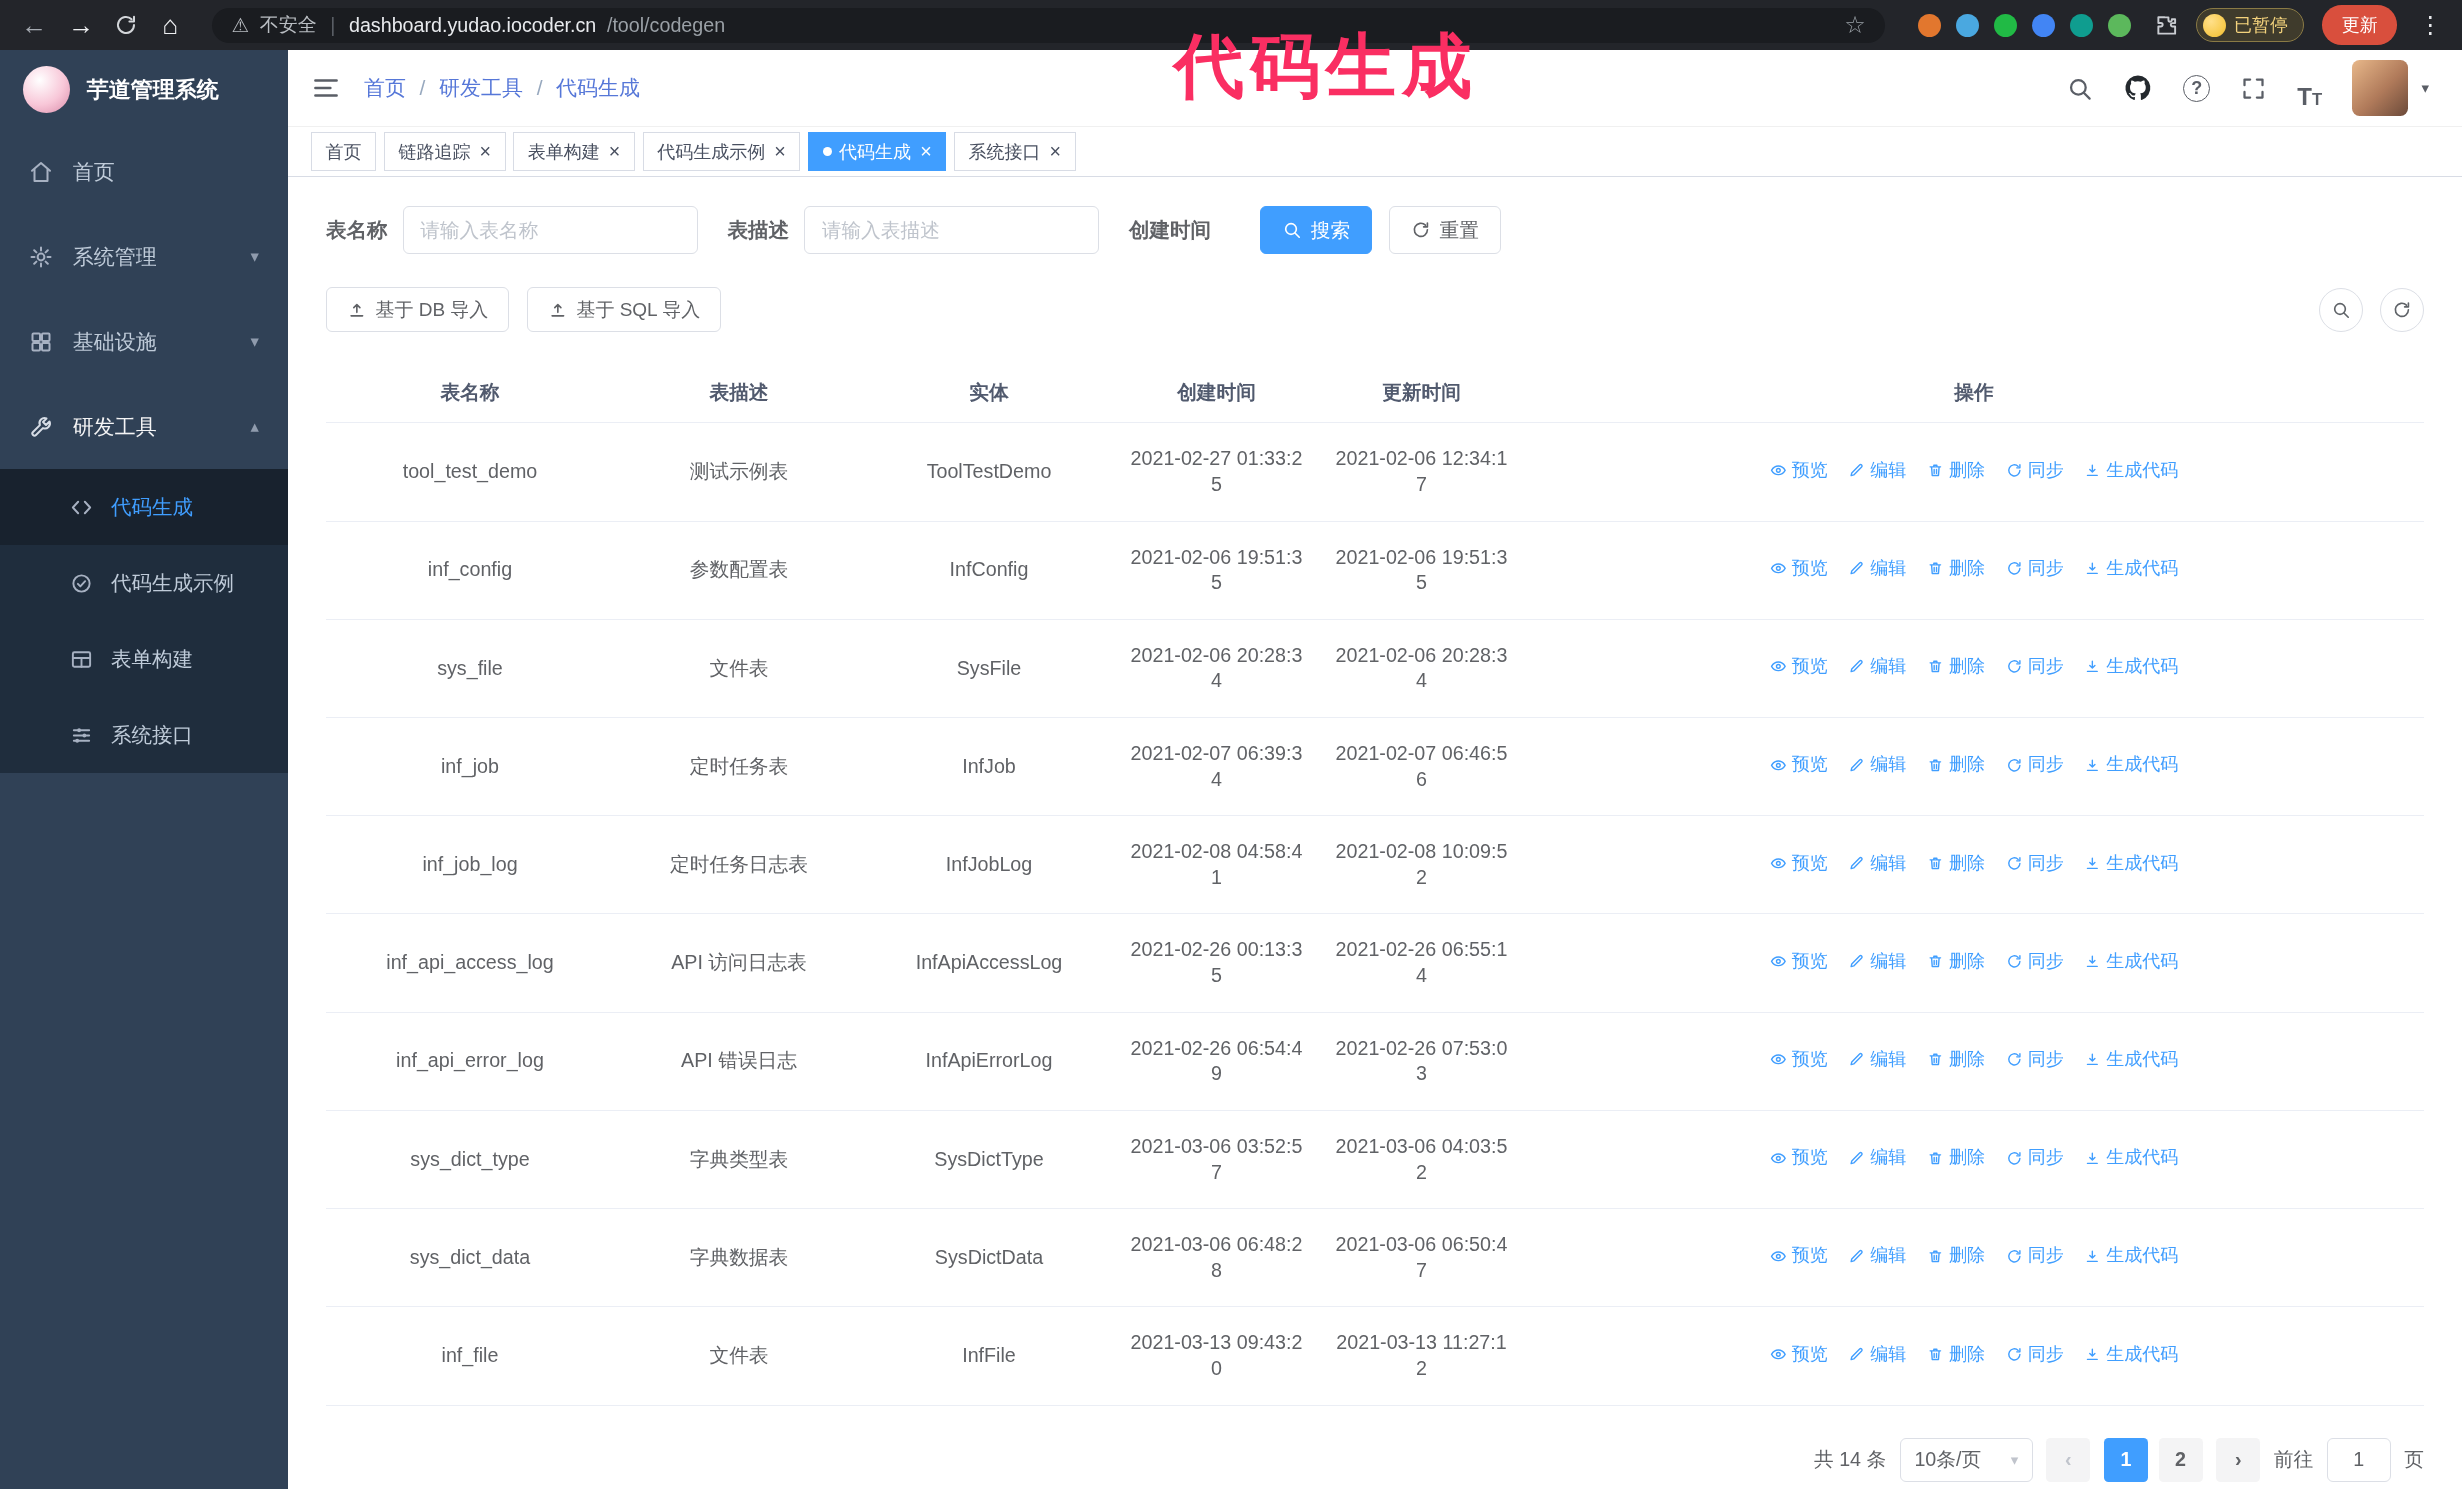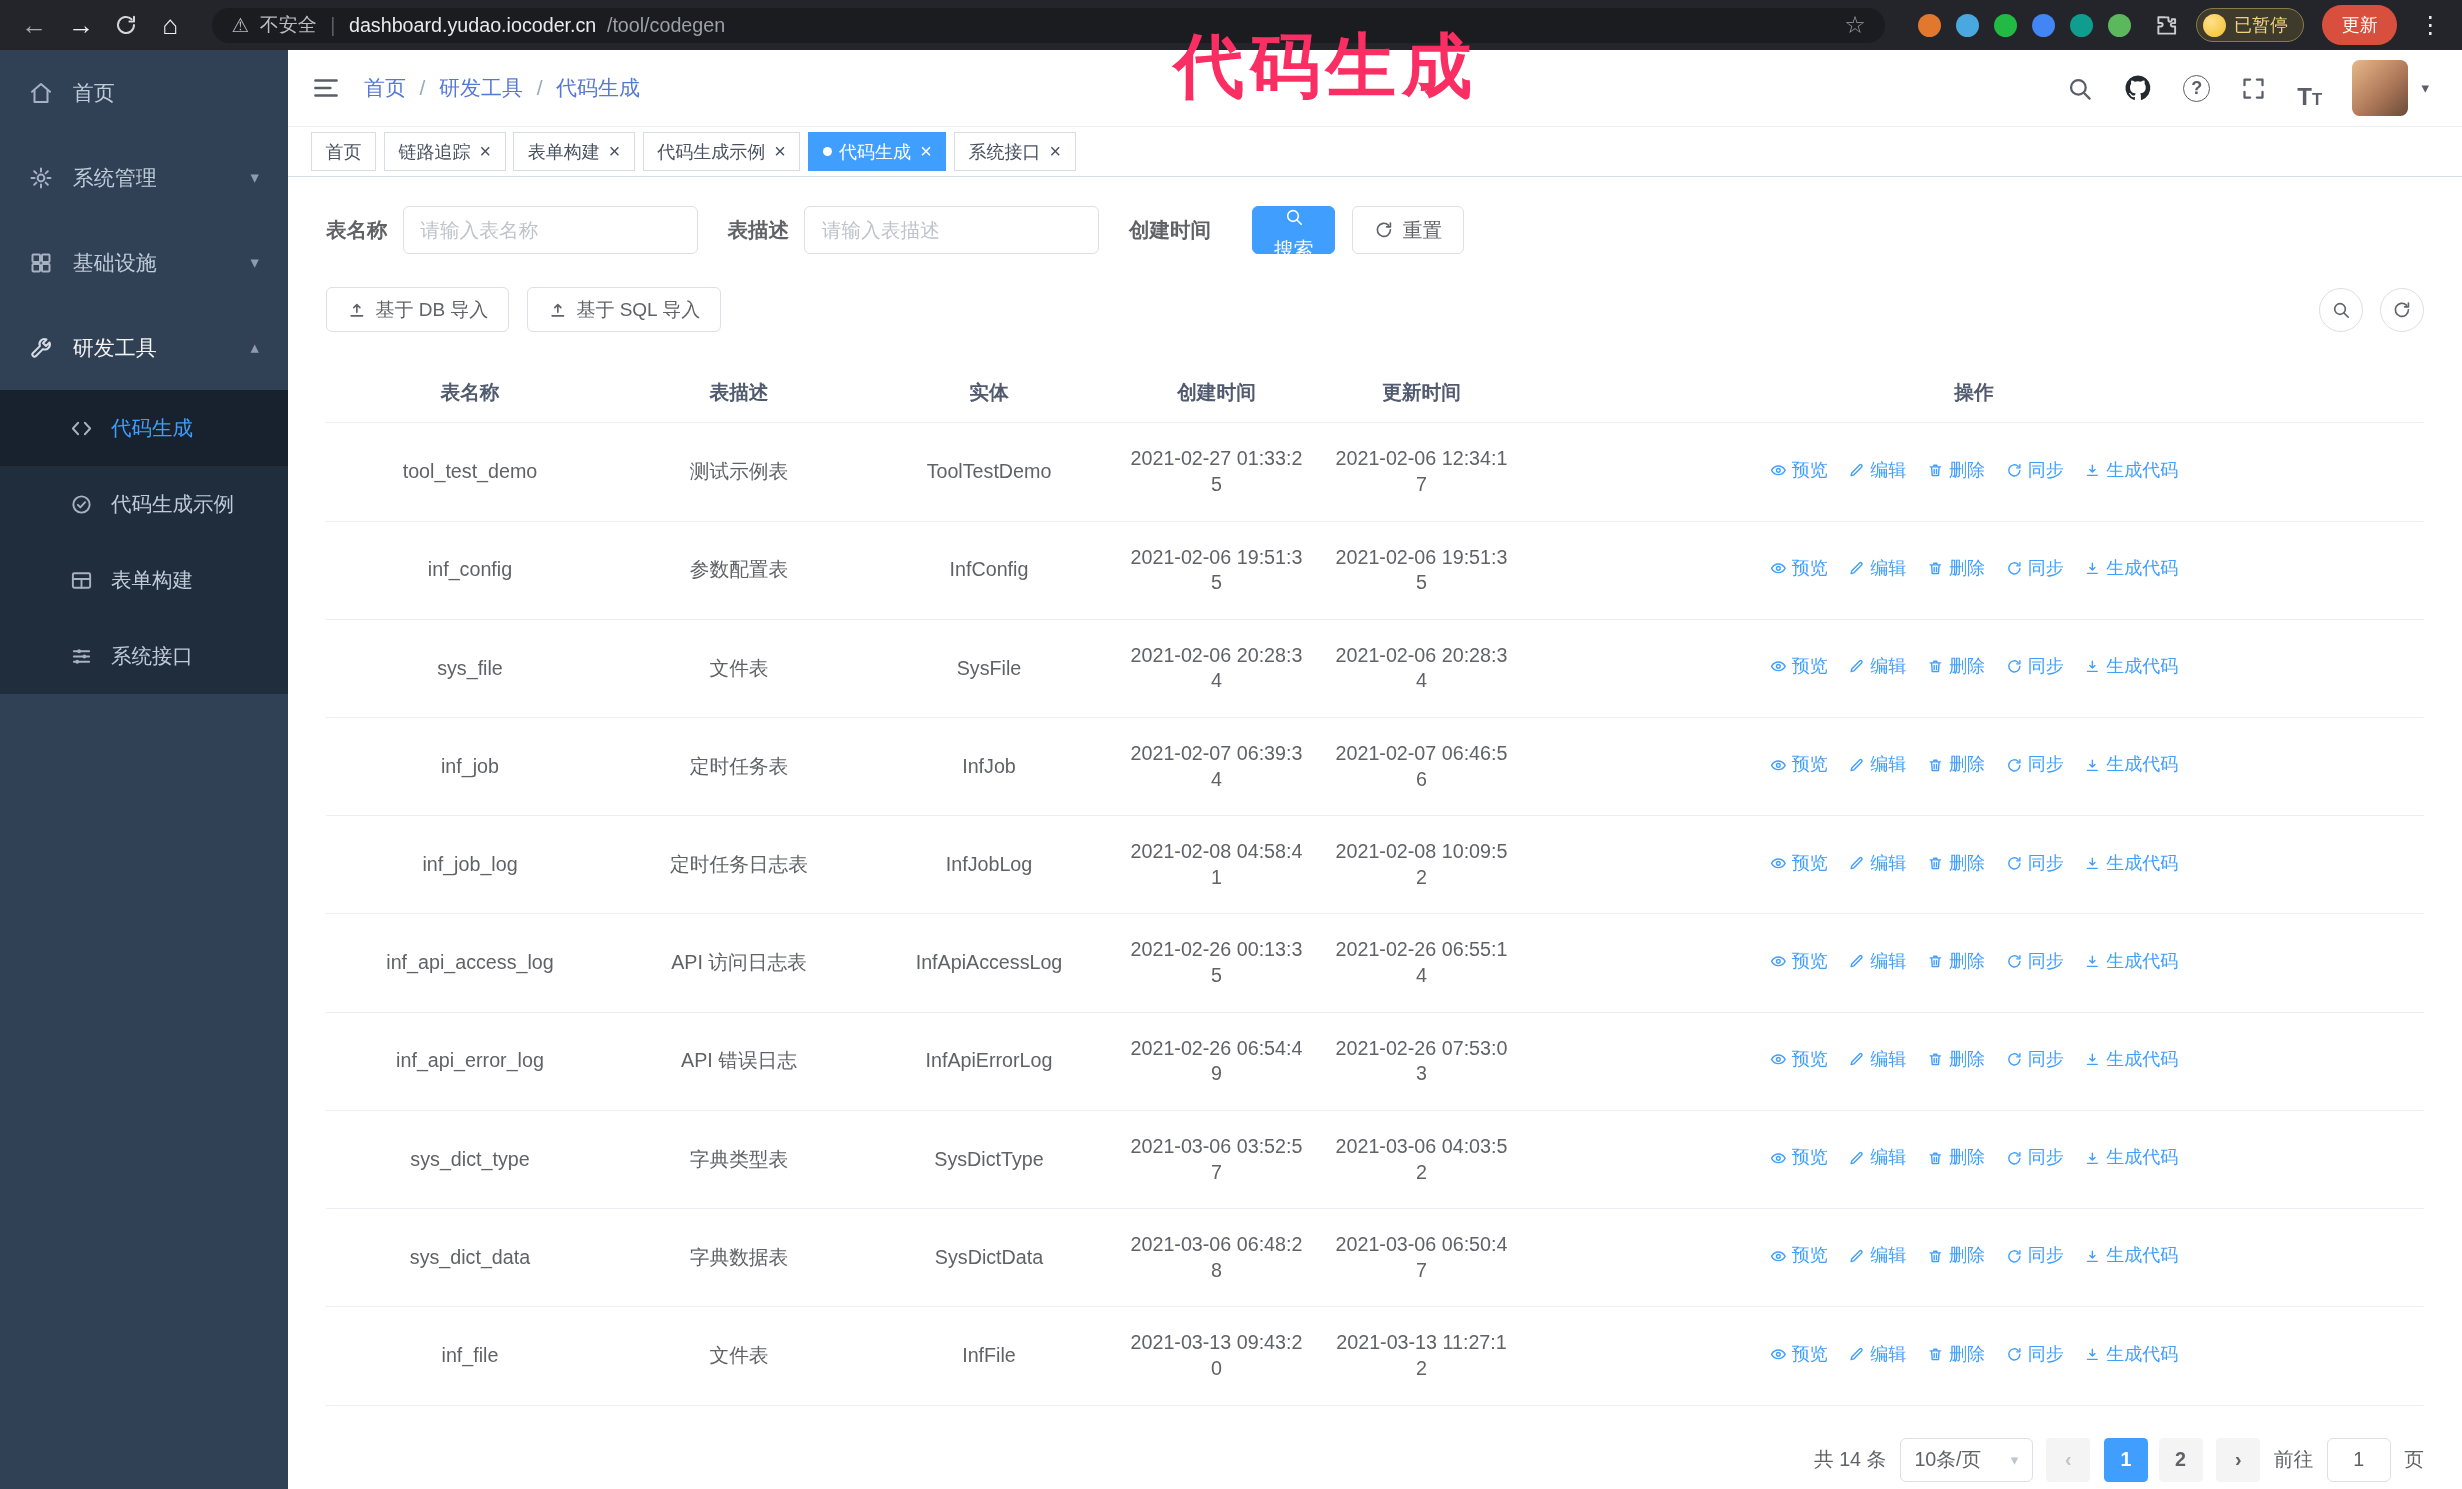--- a/index.html
+++ b/index.html
@@ -80,21 +80,21 @@
   .f-label { font-weight:700; color:#606266; margin-right:15px; white-space:nowrap; }
   .f-gap { margin-left:30px; }
   input.text { height:48px; width:295px; border:0.8px solid #dcdfe6; border-radius:6px; padding:0 16.7px; font-size:19.7px; color:#606266; outline:none; font-family:inherit; }
   input.text::placeholder { color:#bfc4cc; }
   .daterange { height:48px; width:364px; border:0.8px solid #dcdfe6; border-radius:6px; display:flex; align-items:center; gap:13.6px; padding:0 15px; color:#bfc4cc; font-size:19.7px; }
   .cal-ico { width:21px; height:21px; color:#c0c4cc; }
   .dr-sep { flex:0 0 auto; color:#bfc4cc; padding:0 7.6px; }
   .btn { height:48px; border:0.8px solid #dcdfe6; border-radius:6px; background:#fff; color:#606266;
     display:inline-flex; align-items:center; gap:9px; font-size:19.7px; padding:0 21px; cursor:pointer; font-family:inherit; white-space:nowrap; }
   .btn .b-ico { width:19.7px; height:19.7px; }
-  .btn.primary { background:#409eff; border-color:#409eff; color:#fff; margin-left:26px;flex-direction:column; }
+  .btn.primary { background:#409eff; border-color:#409eff; color:#fff; margin-left:34px; }
   .btn.reset { margin-left:16.7px; }
   .toolbar { display:flex; align-items:center; margin-bottom:30px; }
   .btn.import { height:45px; font-size:19px; padding:0 19.7px; margin-right:18px; }
   .circles { margin-left:auto; display:flex; gap:16.7px; }
   .circle-btn { width:44px; height:44px; border-radius:50%; border:0.8px solid #dcdfe6; background:#fff; color:#5f6368;
     display:flex; align-items:center; justify-content:center; cursor:pointer; }
   .circle-btn .b-ico { width:19.7px; height:19.7px; }
 
   
   table { width:100%; border-collapse:collapse; table-layout:fixed; }
@@ -153,20 +153,24 @@
     <span class="paused-face"></span>
     <span>已暂停</span>
   </div>
   <div class="update-btn">更新</div>
   <span class="kebab">⋮</span>
 </header>
 
 <div class="app">
 
   <aside class="sidebar">
+    <div class="logo">
+      <span class="logo-img"></span>
+      <span class="logo-title">芋道管理系统</span>
+    </div>
     <nav id="menu">
         <div class="menu-item">
     <span class="ico mi-icon">
             <svg viewBox="0 0 24 24" fill="none" stroke="currentColor" stroke-width="2" stroke-linecap="round" stroke-linejoin="round">
               <path d="M3 10.8 12 3l9 7.8"></path>
               <path d="M5.5 9.5V21h13V9.5"></path>
             </svg>
           </span>
     <span>首页</span>
 

